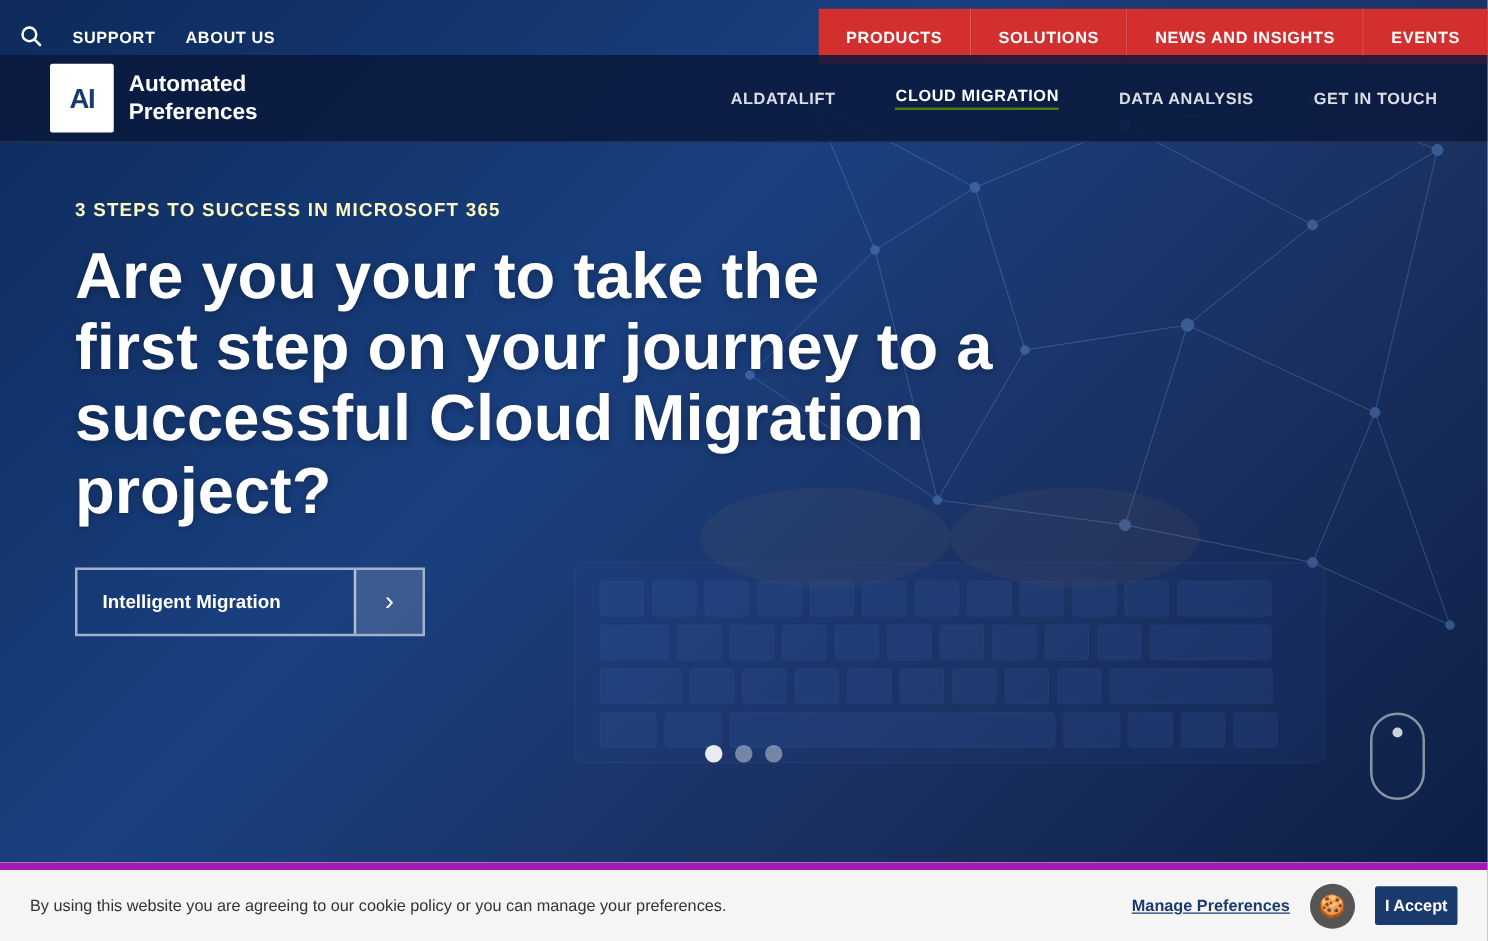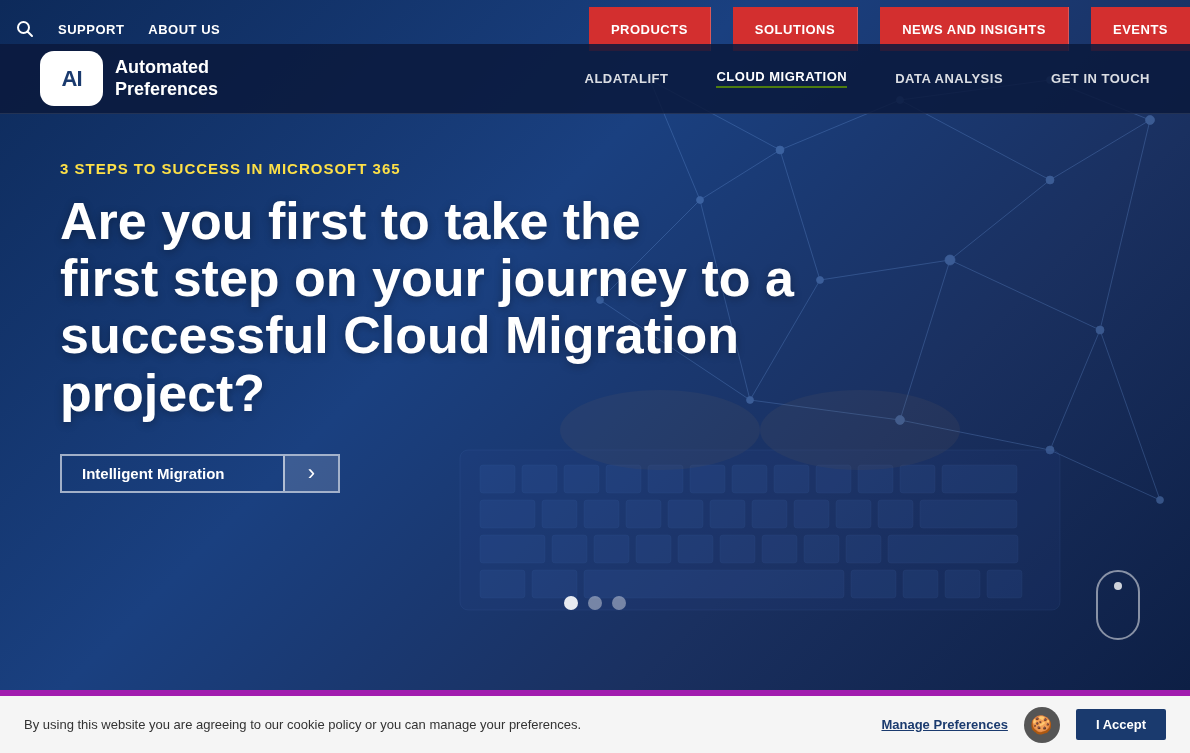--- a/index.html
+++ b/index.html
@@ -19,21 +19,20 @@
     .top-nav-left {
       display: flex;
       align-items: center;
       gap: 24px;
       padding-left: 16px;
     }
     .top-nav-right {
       display: flex;
       align-items: stretch;
       height: 44px;
-      gap: 22px;
     }
     .top-nav-left a {
       color: #fff;
       text-decoration: none;
       font-size: 13px;
       font-weight: 600;
       letter-spacing: 0.5px;
     }
     .search-icon-wrap {
       display: flex;
@@ -84,27 +83,27 @@
       padding: 0 40px;
       z-index: 100;
       border-bottom: 1px solid rgba(255,255,255,0.1);
     }
     .logo-wrap {
       display: flex;
       align-items: center;
       gap: 12px;
     }
     .logo-box {
-      width: 63px;
+      width: 51px;
       height: 55px;
       background: #fff;
       display: flex;
       align-items: center;
       justify-content: center;
-      border-radius: 14px;
+      border-radius: 2px;
     }
     .logo-ai {
       font-size: 22px;
       font-weight: 900;
       color: #1a3a6e;
       letter-spacing: -1px;
     }
     .logo-text {
       color: #fff;
       font-size: 18px;
@@ -132,41 +131,41 @@
 
     
     .hero-content {
       position: absolute;
       top: 160px;
       left: 60px;
       z-index: 50;
       max-width: 760px;
     }
     .hero-subtitle {
-      color: #fde047;
+      color: #fef9c3;
       font-size: 15px;
       font-weight: 800;
       letter-spacing: 1px;
       text-transform: uppercase;
       margin-bottom: 16px;
     }
     .hero-title {
       color: #fff;
       font-size: 52px;
       font-weight: 900;
       line-height: 1.1;
       margin-bottom: 32px;
       text-shadow: 0 2px 8px rgba(0,0,0,0.3);
     }
     .hero-btn-wrap {
       display: flex;
       align-items: stretch;
       border: 2px solid rgba(255,255,255,0.6);
       width: 280px;
-      height: 39px;
+      height: 55px;
     }
     .hero-btn-label {
       flex: 1;
       display: flex;
       align-items: center;
       padding: 0 20px;
       color: #fff;
       font-size: 15px;
       font-weight: 600;
       background: transparent;
@@ -273,21 +272,21 @@
       display: flex;
       align-items: center;
       justify-content: center;
       color: #fff;
       font-size: 18px;
     }
     .accept-btn {
       background: #1a3a6e;
       color: #fff;
       border: none;
-      padding: 8px 20px;
+      padding: 8px 8px;
       font-size: 13px;
       font-weight: 700;
       border-radius: 2px;
       cursor: pointer;
     }
 
     
     .person-area {
       position: absolute;
       bottom: 60px;
@@ -439,21 +438,21 @@
       <a>ALDATALIFT</a>
       <a class="active">CLOUD MIGRATION</a>
       <a>DATA ANALYSIS</a>
       <a>GET IN TOUCH</a>
     </div>
   </div>
 
   <div class="hero-content">
     <div class="hero-subtitle">3 STEPS TO SUCCESS IN MICROSOFT 365</div>
     <div class="hero-title">
-      <span>Are you first to take the</span><br>
+      <span>Are you your to take the</span><br>
       <span>first step on your journey to a</span><br>
       <span>successful Cloud Migration</span><br>
       <span>project?</span>
     </div>
     <div class="hero-btn-wrap">
       <span class="hero-btn-label">Intelligent Migration</span>
       <span class="hero-btn-arrow">›</span>
     </div>
   </div>
 

